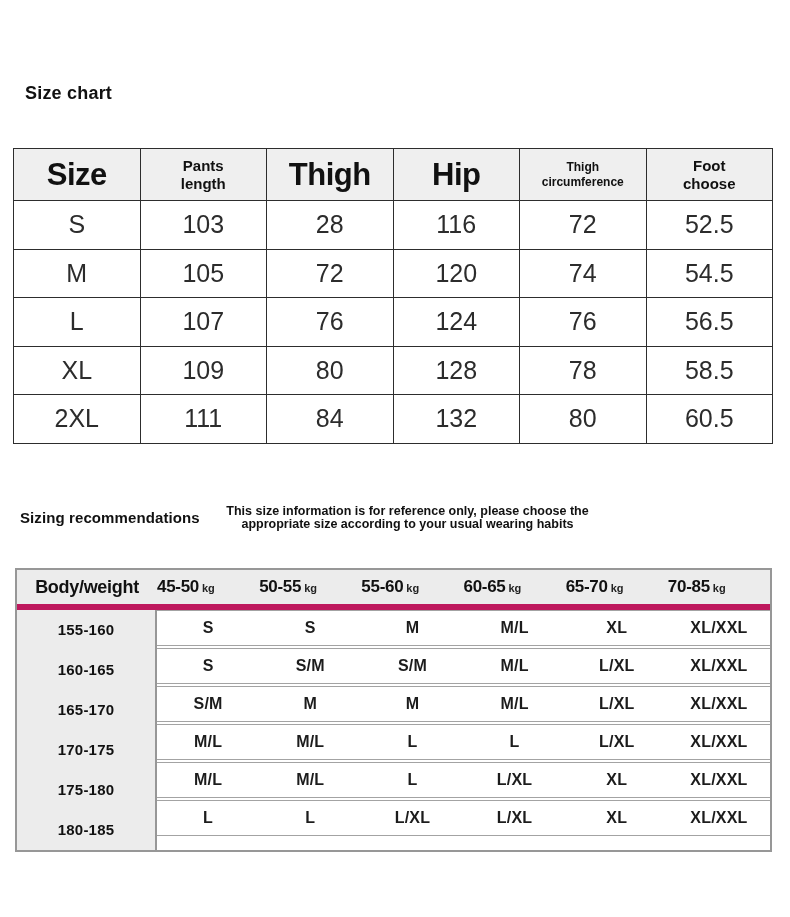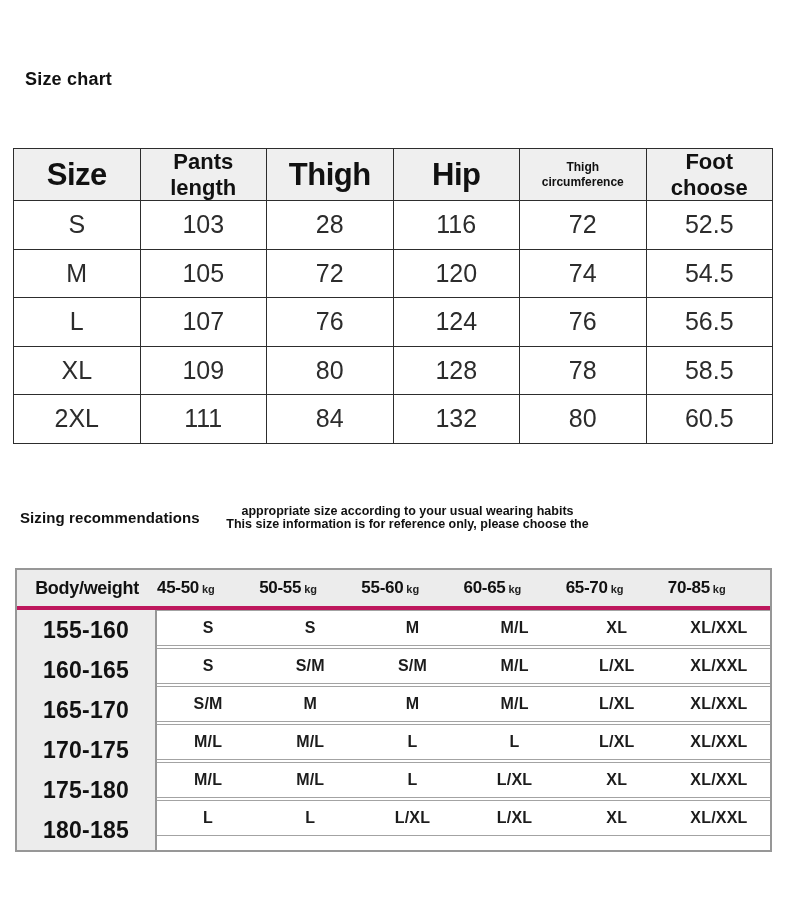--- a/index.html
+++ b/index.html
@@ -1,53 +1,53 @@
 <!DOCTYPE html>
 <html><head>
 <meta charset="utf-8">
 <style>
   * { margin:0; padding:0; box-sizing:border-box; }
   html,body { width:790px; height:917px; background:#ffffff;
               font-family:"Liberation Sans", sans-serif; color:#111; }
   .page { position:relative; width:790px; height:917px; background:#fff; overflow:hidden; }
 
   
-  .page-title { position:absolute; left:25px; top:69px;
+  .page-title { position:absolute; left:25px; top:83px;
                 font-size:18px; font-weight:bold; letter-spacing:0.2px; }
 
   
   table.t1 { position:absolute; left:13px; top:148px; width:760px;
              border-collapse:collapse; table-layout:fixed; }
   table.t1 th, table.t1 td { border:1.5px solid #2d2d2d; text-align:center;
              vertical-align:middle; overflow:hidden;margin-left:28px; }
   table.t1 thead tr { height:52px; background:#efefef; }
   table.t1 tbody tr { height:48.5px; background:#ffffff; }
   th.h-xl { font-size:31px; font-weight:bold; letter-spacing:-0.5px; }
-  th.h-md { font-size:22px; font-weight:bold; line-height:1.15; white-space:pre-line; }
+  th.h-md { font-size:15px; font-weight:bold; line-height:1.15; white-space:pre-line; }
   th.h-sm { font-size:12px; font-weight:bold; line-height:1.2; white-space:pre-line; }
   table.t1 td { font-size:25px; font-weight:400; color:#2c2c2c; }
 
   
   .rec { position:absolute; left:20px; top:502px; width:760px; display:flex; align-items:flex-start; }
   .rec-heading { width:190px; font-size:15px; font-weight:bold; padding-top:7px; letter-spacing:0.1px; }
   .rec-note { width:385px; margin-left:5px; text-align:center;
               font-size:12.5px; font-weight:bold; line-height:1.02; padding-top:3px; }
 
   
   .t2 { position:absolute; left:15px; top:568px; width:757px;
         border:2px solid #979797; background:#ececec; }
-  .t2-header { display:flex; height:40px; border-bottom:4px solid #be185d; align-items:center; }
+  .t2-header { display:flex; height:40px; border-bottom:6px solid #be185d; align-items:center; }
   .t2-corner { width:140px; text-align:center; font-size:18px; font-weight:bold; letter-spacing:-0.3px; }
   .t2-wcol { flex:1; text-align:left; white-space:nowrap; }
   .t2-wcol .range { font-size:17px; font-weight:bold; letter-spacing:-0.3px; }
   .t2-wcol .unit { font-size:11px; font-weight:bold; margin-left:3px; color:#222; }
   .t2-body { display:flex; }
   .t2-labels { width:140px; border-right:2px solid #979797; }
   .t2-label { height:40px; line-height:40px; text-align:center;
-              font-size:23px; font-weight:bold; letter-spacing:0.2px; }
+              font-size:15px; font-weight:bold; letter-spacing:0.2px; }
   .t2-data { flex:1; background:#ffffff; }
   .t2-row { display:flex; height:36px; align-items:center;
             border-top:1px solid #a3a3a3; border-bottom:1px solid #a3a3a3;
             margin-bottom:2px; background:#fff; }
   .t2-row:last-child { margin-bottom:0; }
   .t2-cell { flex:1; text-align:center; font-size:16px; font-weight:bold;
              letter-spacing:0.2px; color:#1c1c1c; }
 </style>
 </head>
 <body>
@@ -110,22 +110,22 @@
         <td>132</td>
         <td>80</td>
         <td>60.5</td>
       </tr>
     </tbody>
   </table>
 
   <div class="rec">
     <div class="rec-heading">Sizing recommendations</div>
     <div class="rec-note">
+      <div>This size information is for reference only, please choose the</div>
       <div>appropriate size according to your usual wearing habits</div>
-      <div>This size information is for reference only, please choose the</div>
     </div>
   </div>
 
   <div class="t2">
     <div class="t2-header">
       <div class="t2-corner">Body/weight</div>
       <div class="t2-wcol"><span class="range">45-50</span><span class="unit">kg</span></div>
       <div class="t2-wcol"><span class="range">50-55</span><span class="unit">kg</span></div>
       <div class="t2-wcol"><span class="range">55-60</span><span class="unit">kg</span></div>
       <div class="t2-wcol"><span class="range">60-65</span><span class="unit">kg</span></div>

